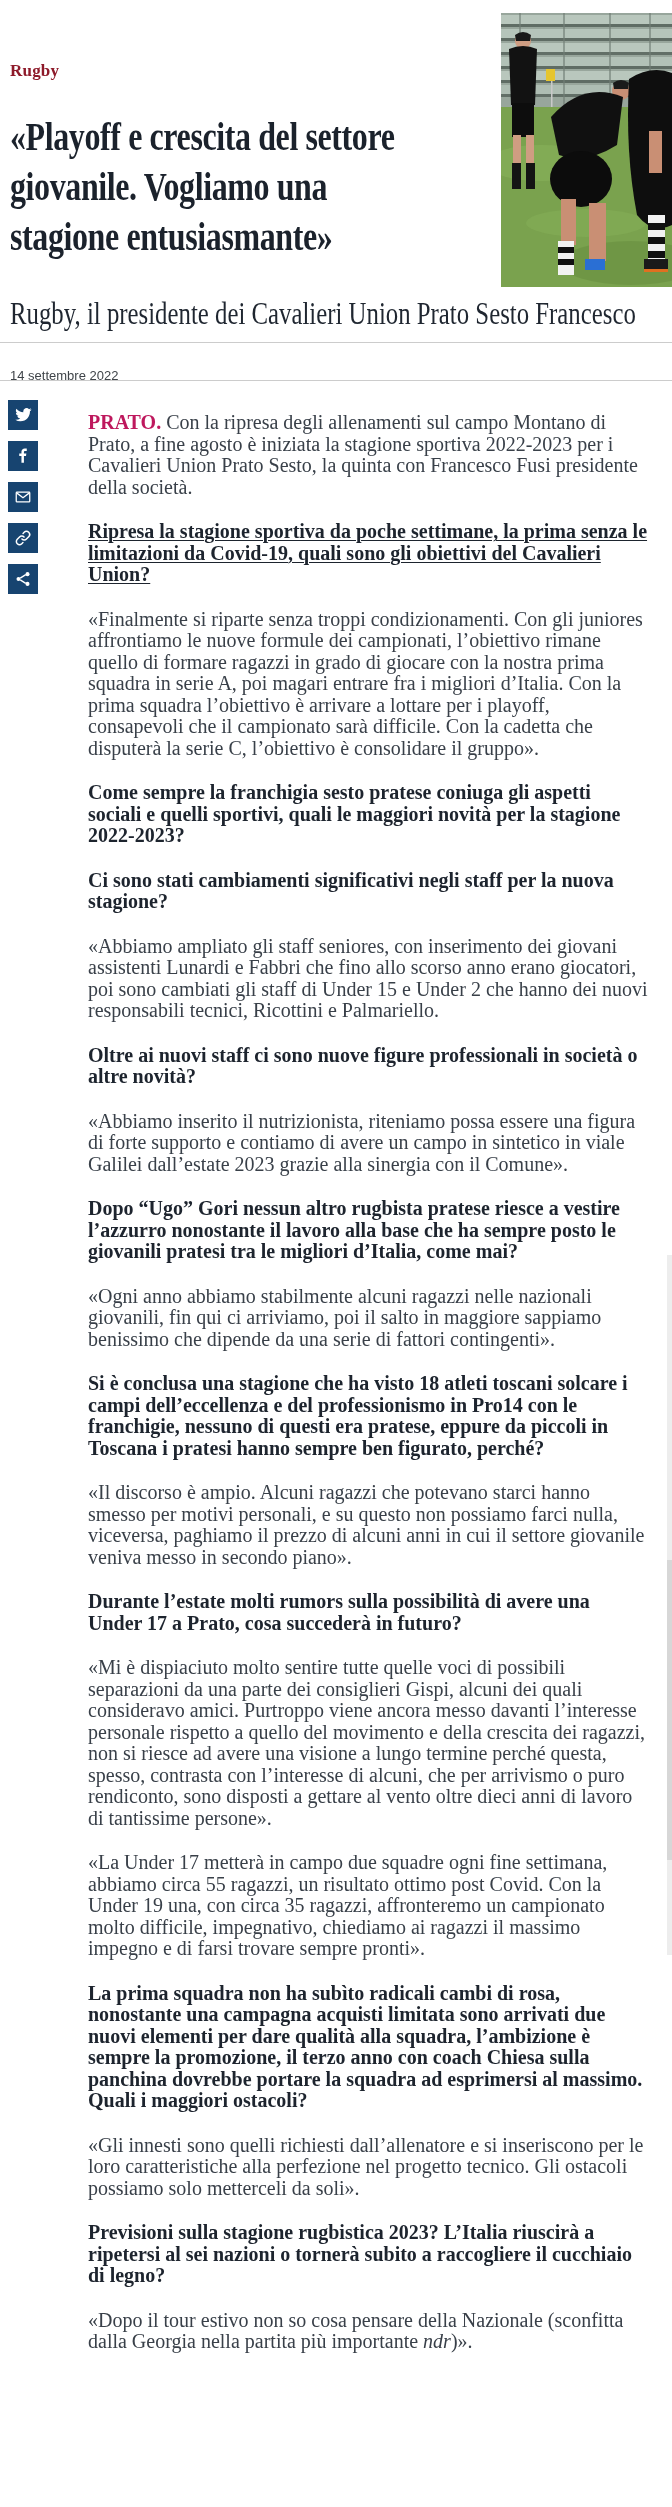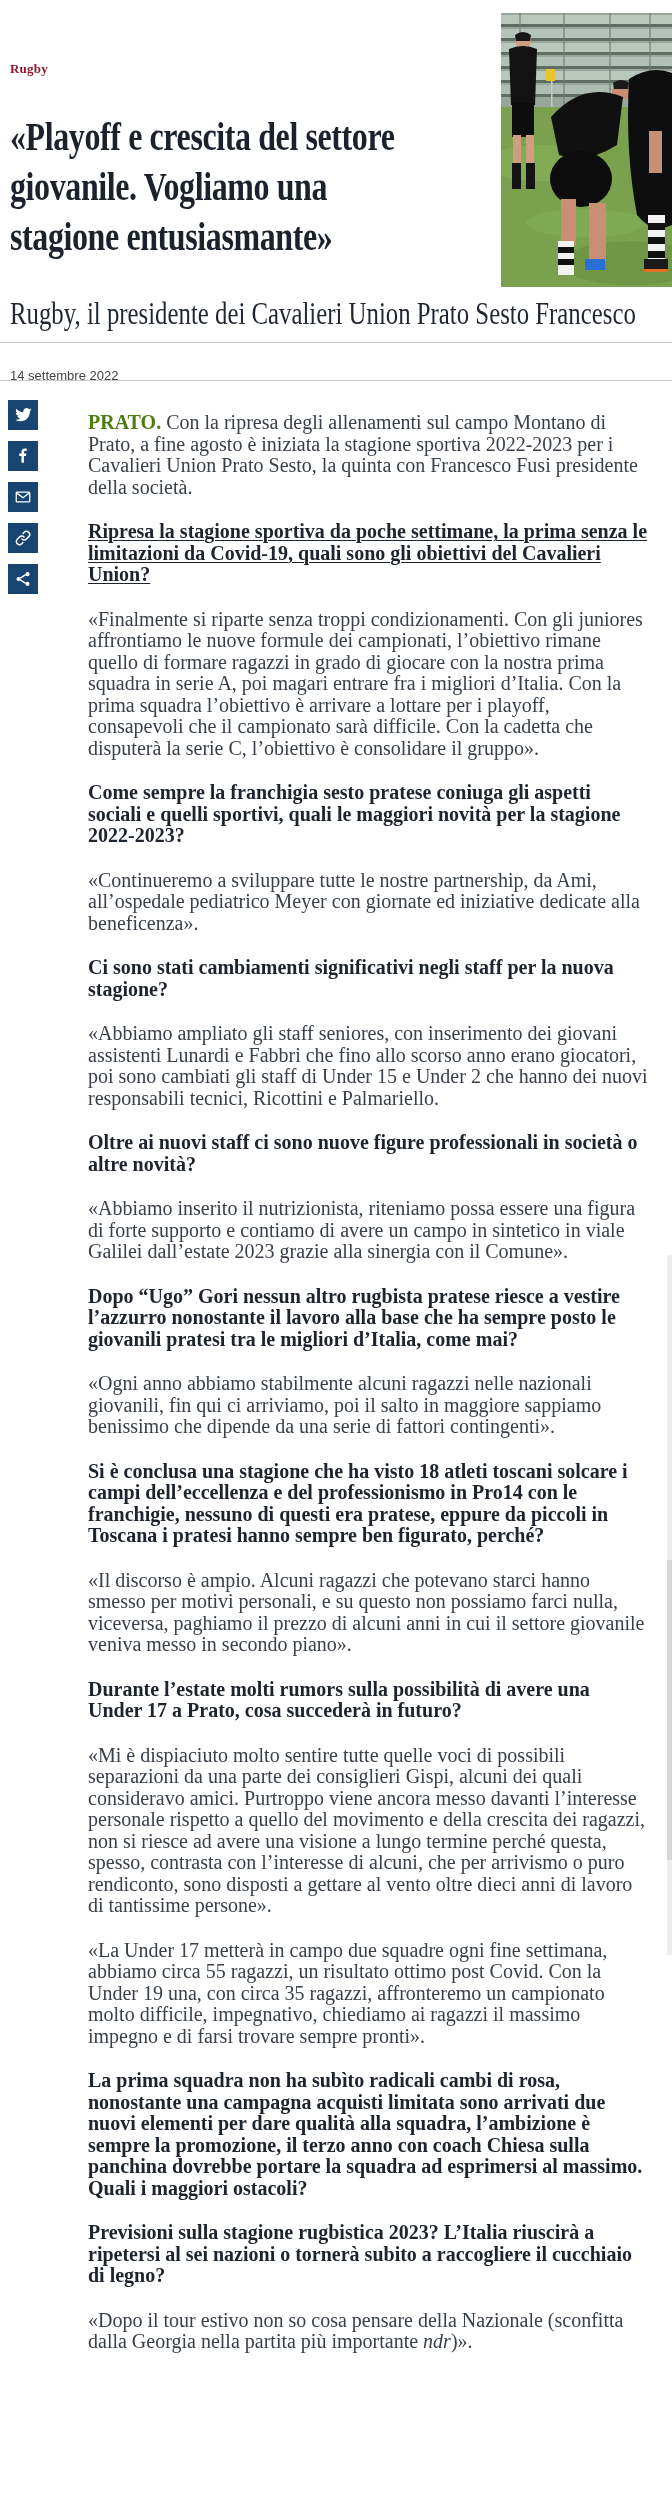--- a/index.html
+++ b/index.html
@@ -2,21 +2,21 @@
 <html lang="it"><head>
 <meta charset="utf-8">
 <style>
   html,body{margin:0;padding:0;}
   body{
     width:672px;height:2507px;position:relative;overflow:hidden;
     background:#ffffff;font-family:"Liberation Serif",serif;
   }
   .eyebrow{
     position:absolute;top:61px;left:10px;
-    font-weight:700;font-size:13px;color:#8e1a2a;letter-spacing:.2px;
+    font-weight:700;font-size:17px;color:#8e1a2a;letter-spacing:.2px;
   }
   .headline{
     position:absolute;top:85px;left:10px;width:610px;
     font-weight:700;font-size:40px;line-height:50px;color:#1b222c;
     letter-spacing:-.5px;transform:scaleX(.8);transform-origin:0 0;
   }
   .hero{
     position:absolute;top:13px;left:501px;width:171px;height:274px;overflow:hidden;
     background:#98a69c;
   }
@@ -41,21 +41,21 @@
     display:flex;align-items:center;justify-content:center;cursor:pointer;
   }
   .share svg{display:block;}
   .article{
     position:absolute;top:412px;left:88px;width:560px;
     font-size:20px;line-height:21.5px;color:#394049;
   }
   .article p{margin:0 0 23px 0;}
   .article p.question{font-weight:700;color:#1d242e;}
   .article p.underlined{text-decoration:underline;text-decoration-thickness:1px;text-underline-offset:2px;}
-  .article strong{color:#4d7c0f;}
+  .article strong{color:#be185d;}
   .article em{font-style:italic;}
   .scroll-track{position:absolute;right:0;top:1255px;width:5px;height:700px;background:#ededed;}
   .scroll-thumb{position:absolute;right:0;top:1560px;width:5px;height:300px;background:#d7d7d7;}
 </style>
 </head>
 <body>
 
 <div class="eyebrow">Rugby</div>
 
 <h1 class="headline" id="headline">
@@ -166,31 +166,31 @@
       <circle cx="18" cy="18.5" r="2.7" fill="#ffffff"></circle>
     </svg>
   </button>
 </div>
 
 <div class="article" id="article-body">
     <p class="para"><strong>PRATO.</strong> Con la ripresa degli allenamenti sul campo Montano di Prato, a fine agosto è iniziata la stagione sportiva 2022-2023 per i Cavalieri Union Prato Sesto, la quinta con Francesco Fusi presidente della società.</p>
     <p class="question underlined">Ripresa la stagione sportiva da poche settimane, la prima senza le limitazioni da Covid-19, quali sono gli obiettivi del Cavalieri Union?</p>
     <p class="para">«Finalmente si riparte senza troppi condizionamenti. Con gli juniores affrontiamo le nuove formule dei campionati, l’obiettivo rimane quello di formare ragazzi in grado di giocare con la nostra prima squadra in serie A, poi magari entrare fra i migliori d’Italia. Con la prima squadra l’obiettivo è arrivare a lottare per i playoff, consapevoli che il campionato sarà difficile. Con la cadetta che disputerà la serie C, l’obiettivo è consolidare il gruppo».</p>
     <p class="question">Come sempre la franchigia sesto pratese coniuga gli aspetti sociali e quelli sportivi, quali le maggiori novità per la stagione 2022-2023?</p>
-    <p class="para">«Continueremo a sviluppare tutte le nostre partnership, da Ami, all’ospedale pediatrico Meyer con giornate ed iniziative dedicate alla beneficenza».</p>
     <p class="question">Ci sono stati cambiamenti significativi negli staff per la nuova stagione?</p>
     <p class="para">«Abbiamo ampliato gli staff seniores, con inserimento dei giovani assistenti Lunardi e Fabbri che fino allo scorso anno erano giocatori, poi sono cambiati gli staff di Under 15 e Under 2 che hanno dei nuovi responsabili tecnici, Ricottini e Palmariello.</p>
     <p class="question">Oltre ai nuovi staff ci sono nuove figure professionali in società o altre novità?</p>
     <p class="para">«Abbiamo inserito il nutrizionista, riteniamo possa essere una figura di forte supporto e contiamo di avere un campo in sintetico in viale Galilei dall’estate 2023 grazie alla sinergia con il Comune».</p>
     <p class="question">Dopo “Ugo” Gori nessun altro rugbista pratese riesce a vestire l’azzurro nonostante il lavoro alla base che ha sempre posto le giovanili pratesi tra le migliori d’Italia, come mai?</p>
     <p class="para">«Ogni anno abbiamo stabilmente alcuni ragazzi nelle nazionali giovanili, fin qui ci arriviamo, poi il salto in maggiore sappiamo benissimo che dipende da una serie di fattori contingenti».</p>
     <p class="question">Si è conclusa una stagione che ha visto 18 atleti toscani solcare i campi dell’eccellenza e del professionismo in Pro14 con le franchigie, nessuno di questi era pratese, eppure da piccoli in Toscana i pratesi hanno sempre ben figurato, perché?</p>
     <p class="para">«Il discorso è ampio. Alcuni ragazzi che potevano starci hanno smesso per motivi personali, e su questo non possiamo farci nulla, viceversa, paghiamo il prezzo di alcuni anni in cui il settore giovanile veniva messo in secondo piano».</p>
     <p class="question">Durante l’estate molti rumors sulla possibilità di avere una Under 17 a Prato, cosa succederà in futuro?</p>
     <p class="para">«Mi è dispiaciuto molto sentire tutte quelle voci di possibili separazioni da una parte dei consiglieri Gispi, alcuni dei quali consideravo amici. Purtroppo viene ancora messo davanti l’interesse personale rispetto a quello del movimento e della crescita dei ragazzi, non si riesce ad avere una visione a lungo termine perché questa, spesso, contrasta con l’interesse di alcuni, che per arrivismo o puro rendiconto, sono disposti a gettare al vento oltre dieci anni di lavoro di tantissime persone».</p>
     <p class="para">«La Under 17 metterà in campo due squadre ogni fine settimana, abbiamo circa 55 ragazzi, un risultato ottimo post Covid. Con la Under 19 una, con circa 35 ragazzi, affronteremo un campionato molto difficile, impegnativo, chiediamo ai ragazzi il massimo impegno e di farsi trovare sempre pronti».</p>
     <p class="question">La prima squadra non ha subìto radicali cambi di rosa, nonostante una campagna acquisti limitata sono arrivati due nuovi elementi per dare qualità alla squadra, l’ambizione è sempre la promozione, il terzo anno con coach Chiesa sulla panchina dovrebbe portare la squadra ad esprimersi al massimo. Quali i maggiori ostacoli?</p>
+    <p class="para">«Gli innesti sono quelli richiesti dall’allenatore e si inseriscono per le loro caratteristiche alla perfezione nel progetto tecnico. Gli ostacoli possiamo solo metterceli da soli».</p>
     <p class="question">Previsioni sulla stagione rugbistica 2023? L’Italia riuscirà a ripetersi al sei nazioni o tornerà subito a raccogliere il cucchiaio di legno?</p>
     <p class="para">«Dopo il tour estivo non so cosa pensare della Nazionale (sconfitta dalla Georgia nella partita più importante <em>ndr</em>)».</p>
   </div>
 
 <div class="scroll-track"></div>
 <div class="scroll-thumb"></div>
 
 </body></html>

